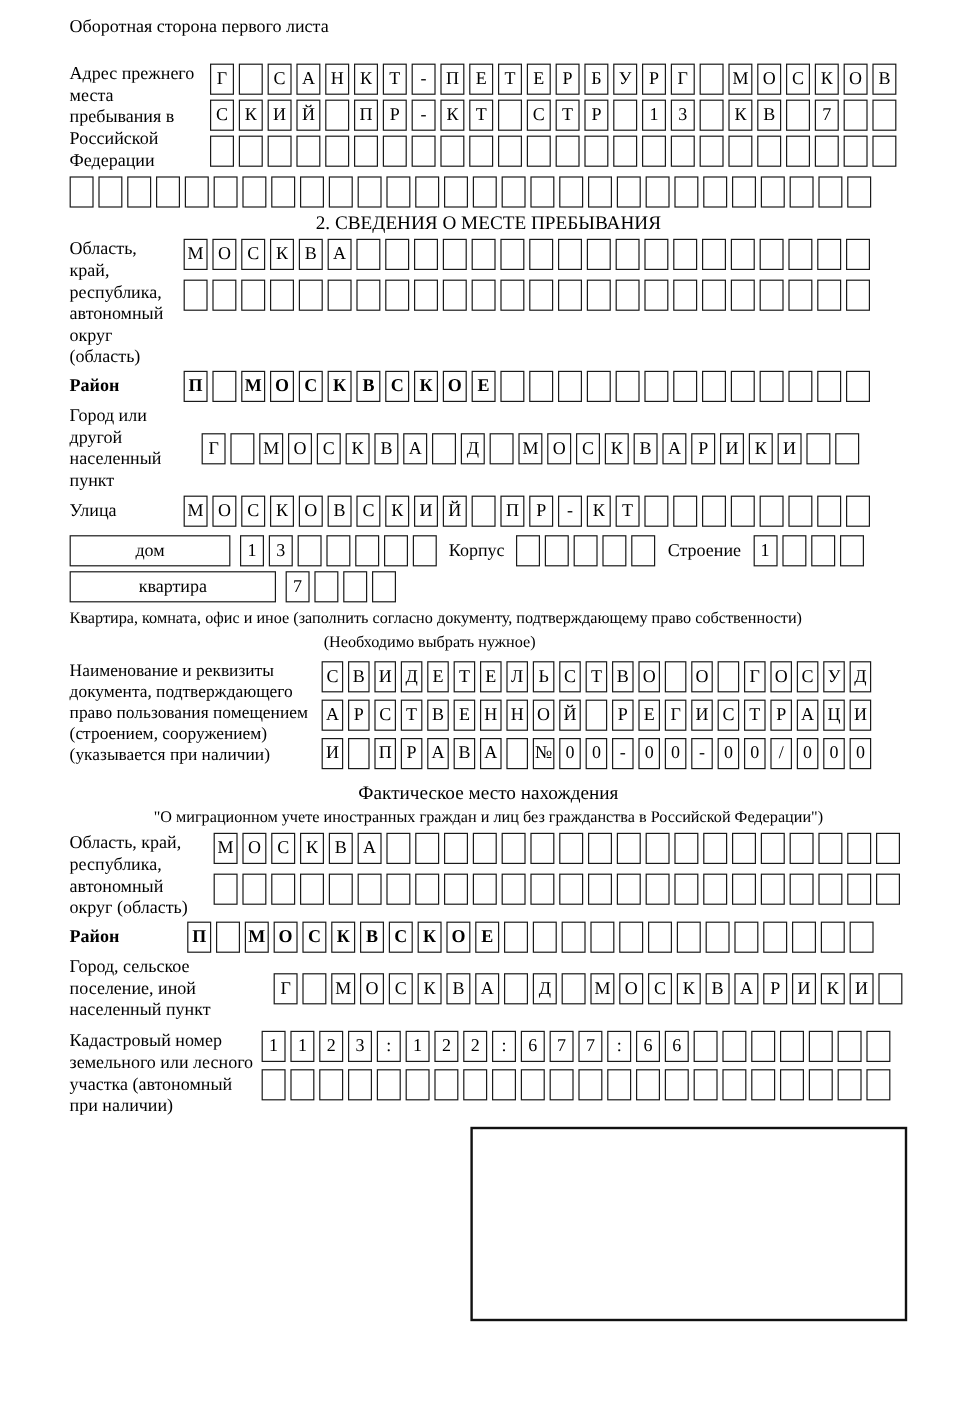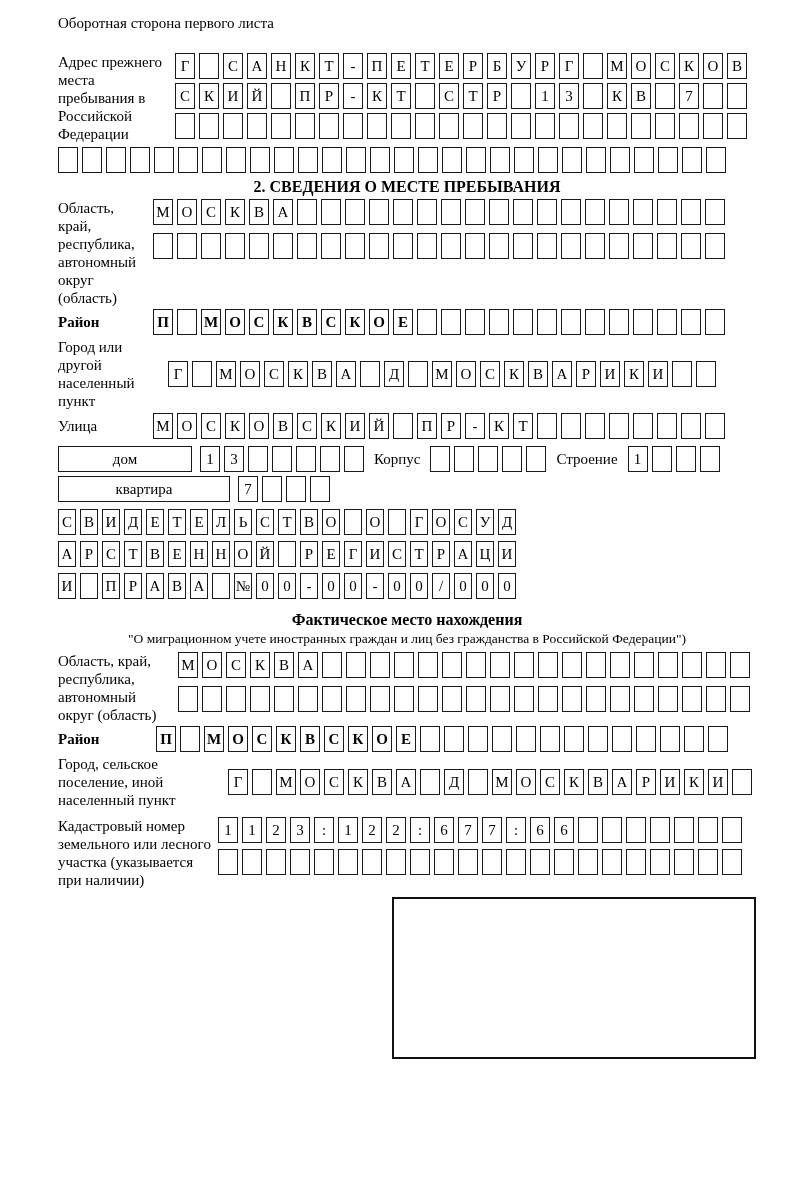--- a/index.html
+++ b/index.html
@@ -30,21 +30,21 @@
     width: 20px; height: 26px; flex-shrink: 0;
     border: 1.6px solid #1a1a1a;
     display: inline-flex; align-items: center; justify-content: center;
     font-size: 15px; line-height: 1; background: #fff;
   }
   .cells-narrow .cell { width: 18px; border-width: 1.8px; }
 
   .fullrow { margin-top: 4px; }
   .caption { font-size: 13.5px; line-height: 18px; }
   .center { text-align: center; }
-  .section-title { font-size: 16px; font-weight: bold; text-align: center; margin-top: 5px; }
+  .section-title { font-size: 16px; font-weight: normal; text-align: center; margin-top: 5px; }
 
   .mt2 { margin-top: 2px; font-weight: bold; } .mt3 { margin-top: 3px; } .mt4 { margin-top: 4px; }
   .mt5 { margin-top: 5px; } .mt7 { margin-top: 7px; } .mt8 { margin-top: 8px; }
   .mt12 { margin-top: 12px; }
 
   .label-box {
     border: 1.6px solid #1a1a1a; height: 26px;
     display: inline-flex; align-items: center; justify-content: center;
     font-size: 15px; flex-shrink: 0;
   }
@@ -364,23 +364,26 @@
 
   <div class="frow mt4 vcenter">
     <div class="label-box apt">квартира</div>
     <div class="cells">
         <span class="cell">7</span>
         <span class="cell"></span>
         <span class="cell"></span>
         <span class="cell"></span>
       </div>
   </div>
-
+  <div class="caption mt4">Квартира, комната, офис и иное (заполнить согласно документу, подтверждающему право собственности)</div>
+
+  <div class="caption choose-caption">(Необходимо выбрать нужное)</div>
 
   <div class="frow mt7">
+    <div class="flabel doc-label">Наименование и реквизиты документа, подтверждающего право пользования помещением (строением, сооружением) (указывается при наличии)</div>
     <div class="stack g6">
       <div class="cells cells-narrow">
           <span class="cell">С</span>
           <span class="cell">В</span>
           <span class="cell">И</span>
           <span class="cell">Д</span>
           <span class="cell">Е</span>
           <span class="cell">Т</span>
           <span class="cell">Е</span>
           <span class="cell">Л</span>
@@ -560,21 +563,21 @@
         <span class="cell">А</span>
         <span class="cell">Р</span>
         <span class="cell">И</span>
         <span class="cell">К</span>
         <span class="cell">И</span>
         <span class="cell"></span>
       </div>
   </div>
 
   <div class="frow mt8">
-    <div class="flabel w160">Кадастровый номер земельного или лесного участка (указывается при наличии)</div>
+    <div class="flabel w160">Кадастровый номер земельного или лесного участка (автономный при наличии)</div>
     <div class="stack g6">
       <div class="cells">
           <span class="cell">1</span>
           <span class="cell">1</span>
           <span class="cell">2</span>
           <span class="cell">3</span>
           <span class="cell">:</span>
           <span class="cell">1</span>
           <span class="cell">2</span>
           <span class="cell">2</span>

